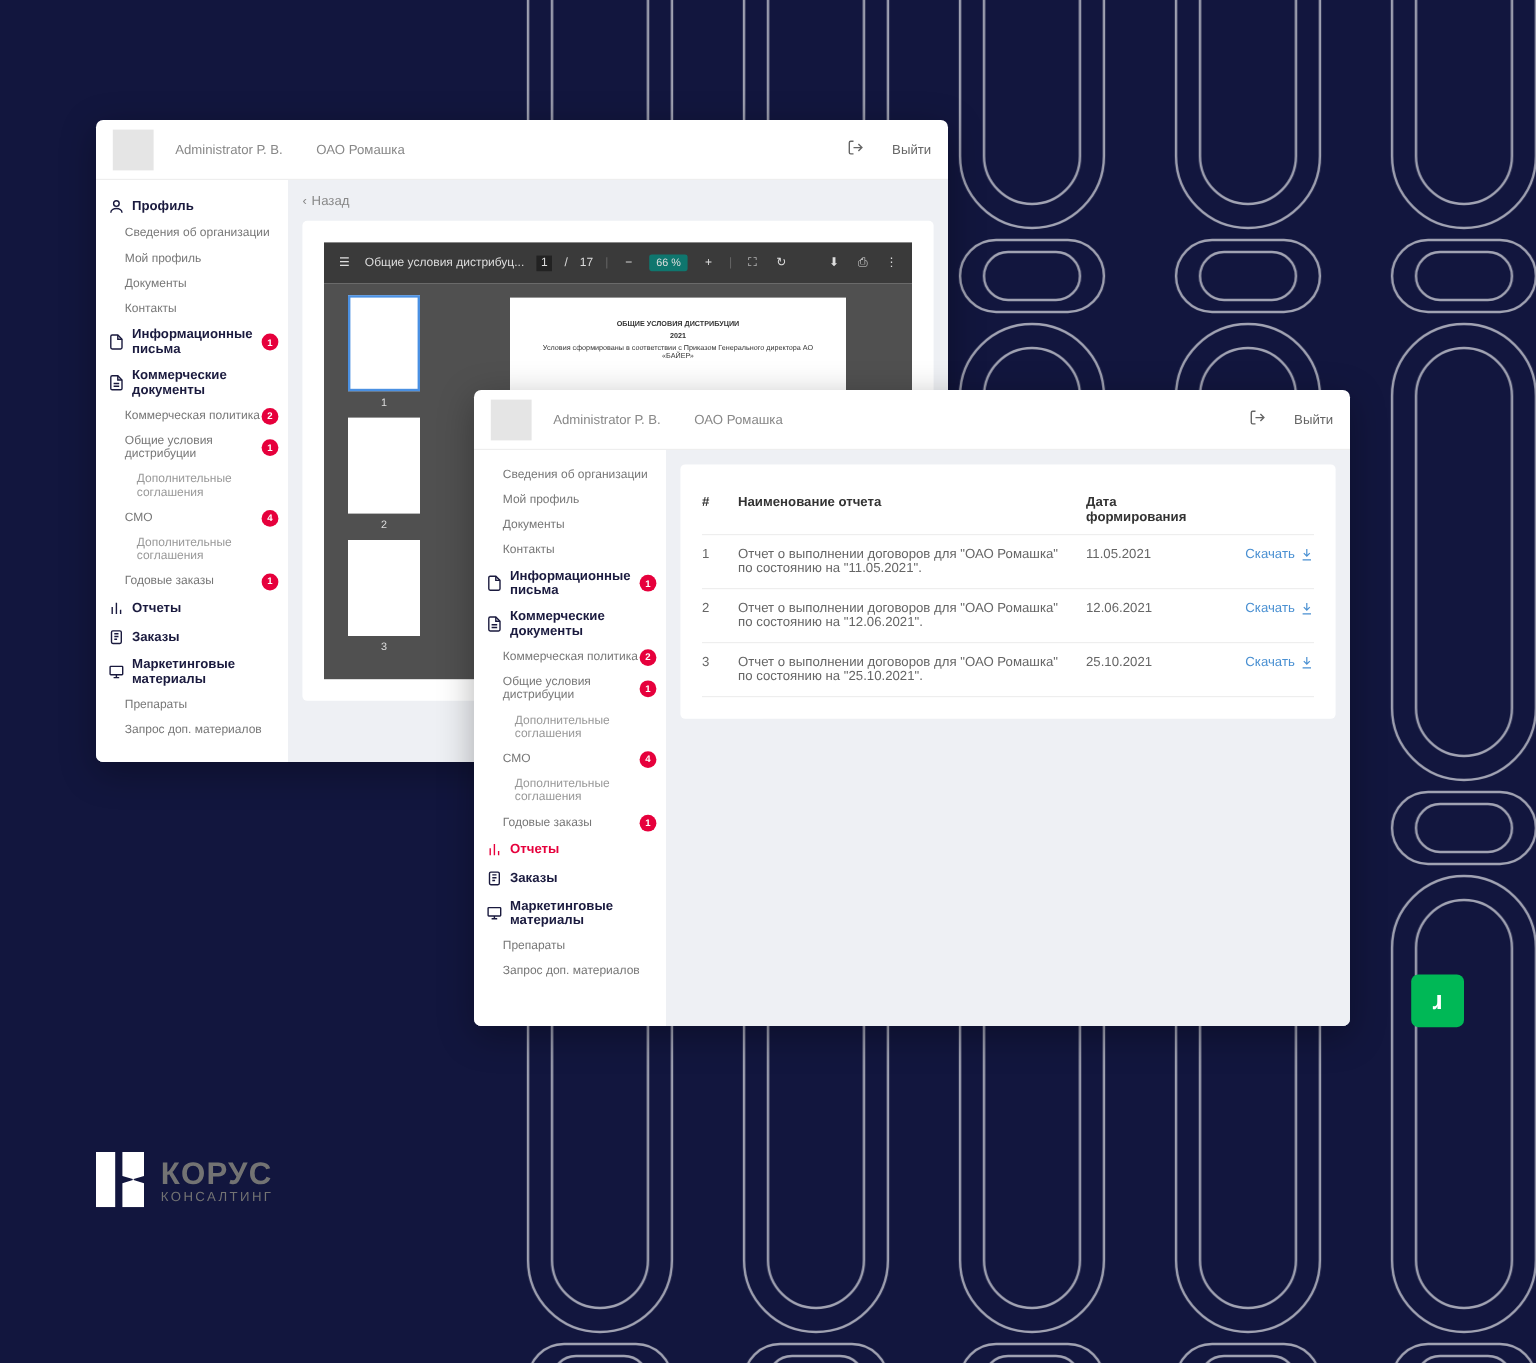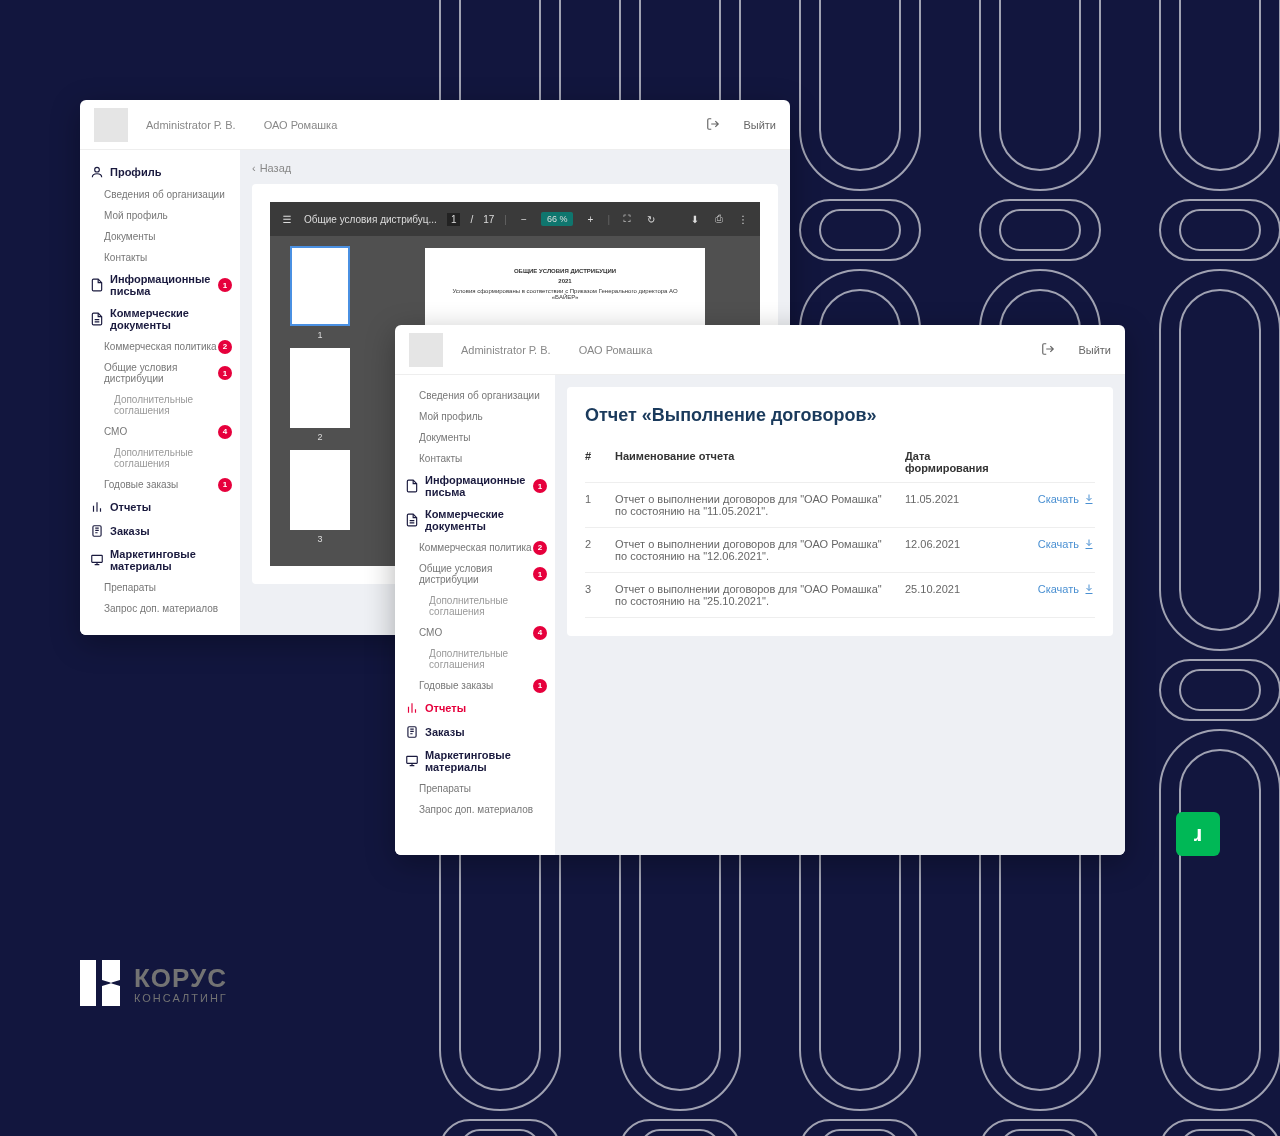--- a/index.html
+++ b/index.html
@@ -323,21 +323,20 @@
         </div>
     <div class="sb-item sub">
           <span>Препараты</span>
         </div>
     <div class="sb-item sub">
           <span>Запрос доп. материалов</span>
         </div>
   </div>
   <div class="main">
     <div class="card">
-      <div class="rpt-title">Отчет «Выполнение договоров»</div>
       <div class="tbl">
         <div class="tbl-h">
           <div class="c1">#</div>
           <div class="c2">Наименование отчета</div>
           <div class="c3">Дата формирования</div>
           <div class="c4"></div>
         </div>
         <div id="rows">
               <div class="tbl-r">
                 <div class="c1">1</div>

